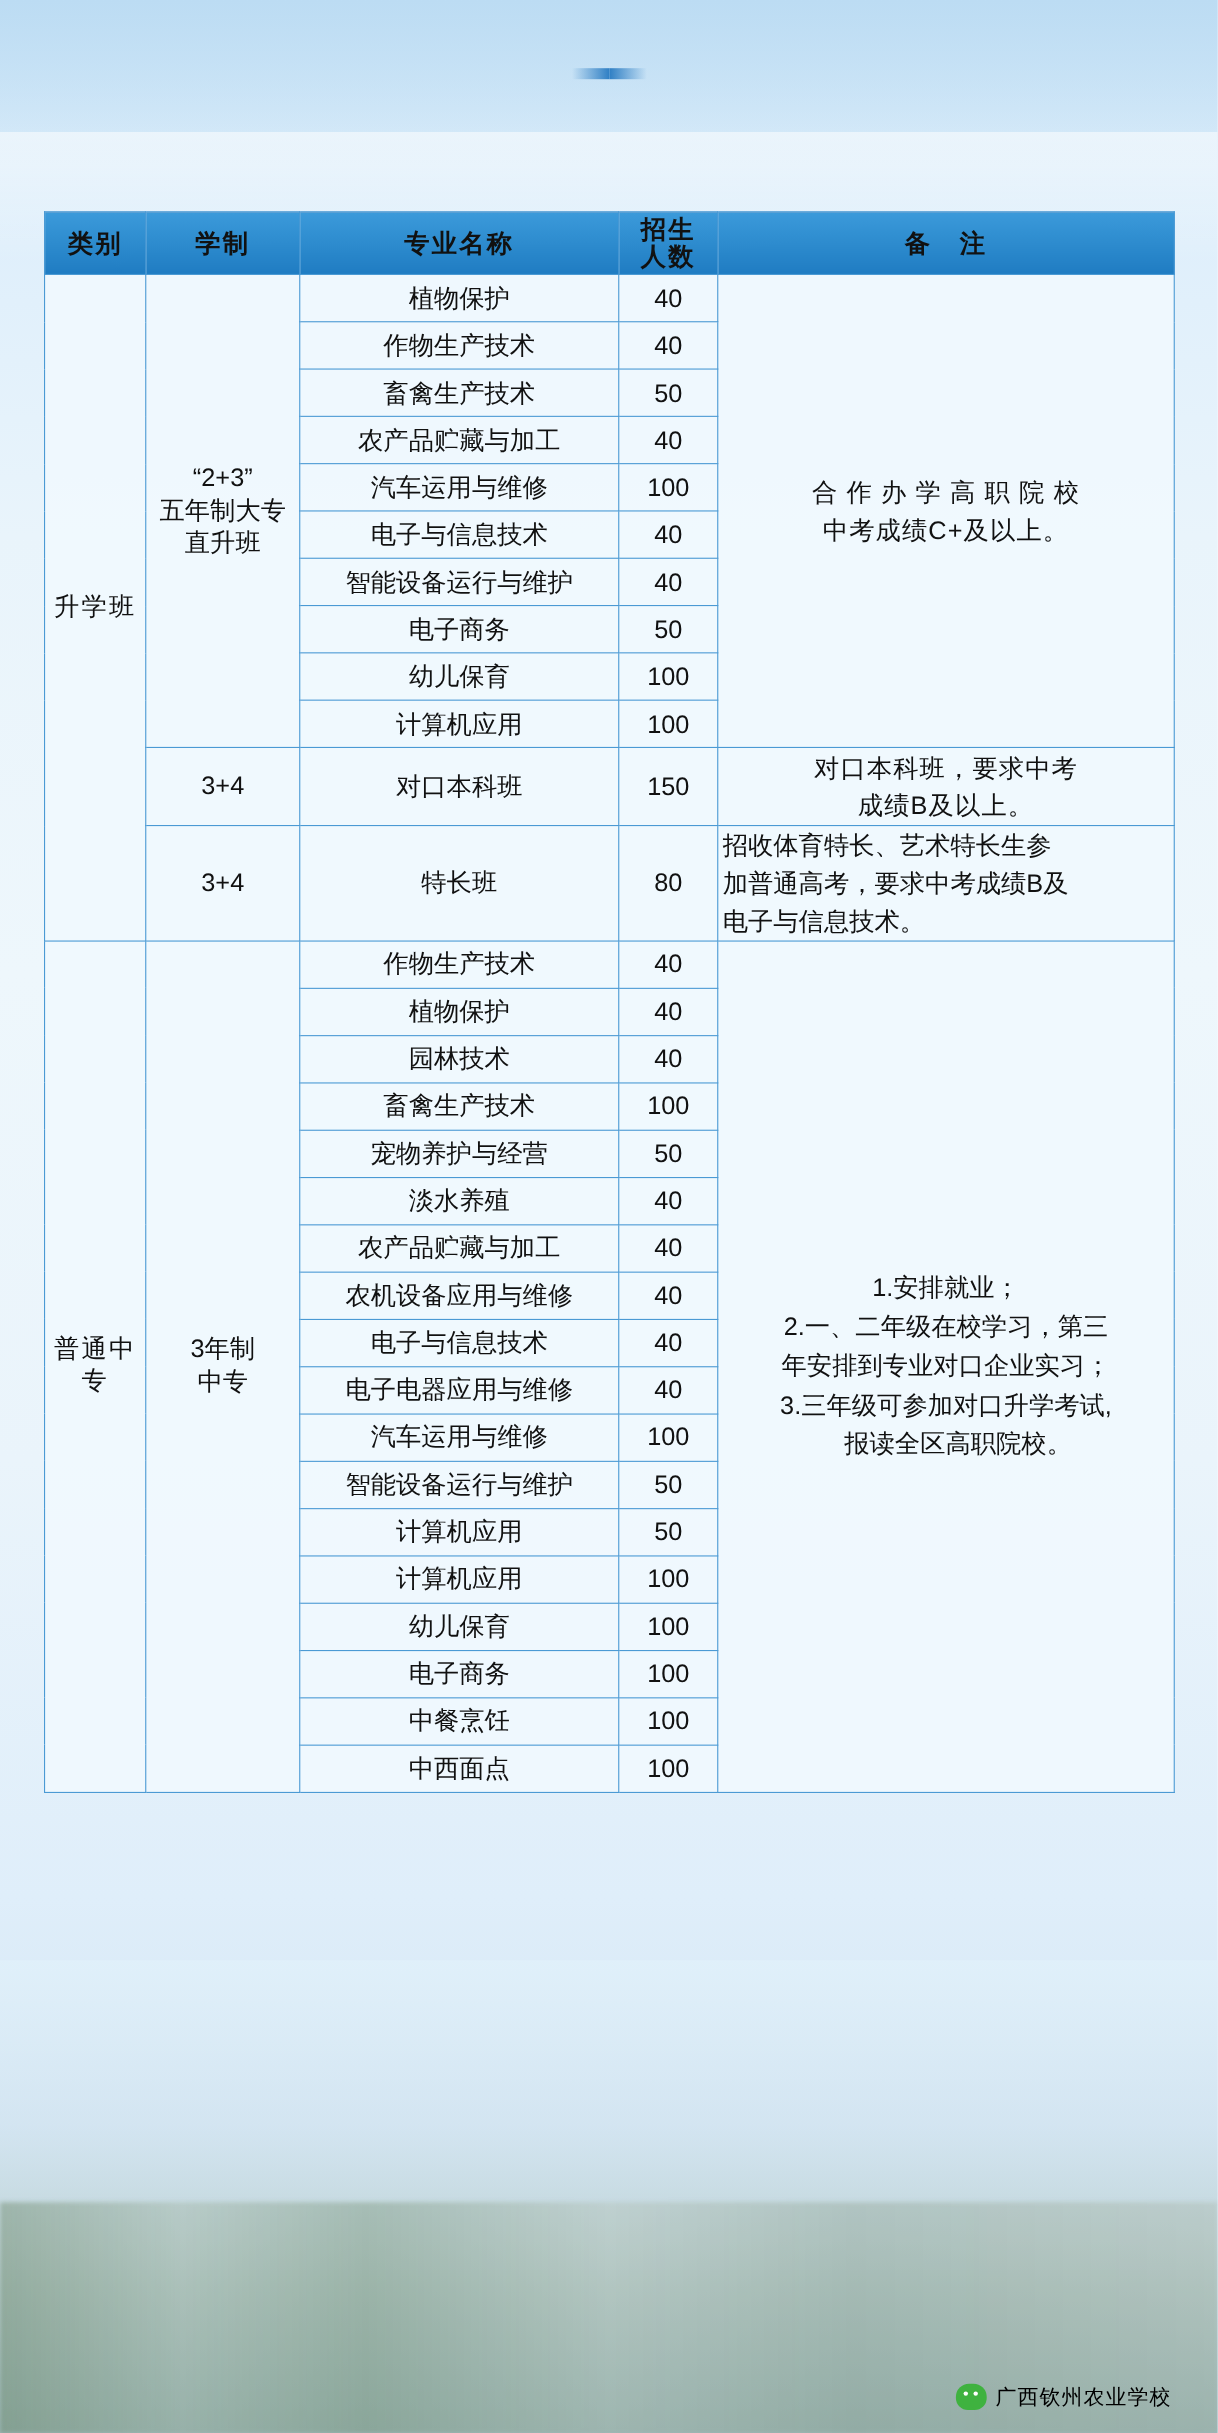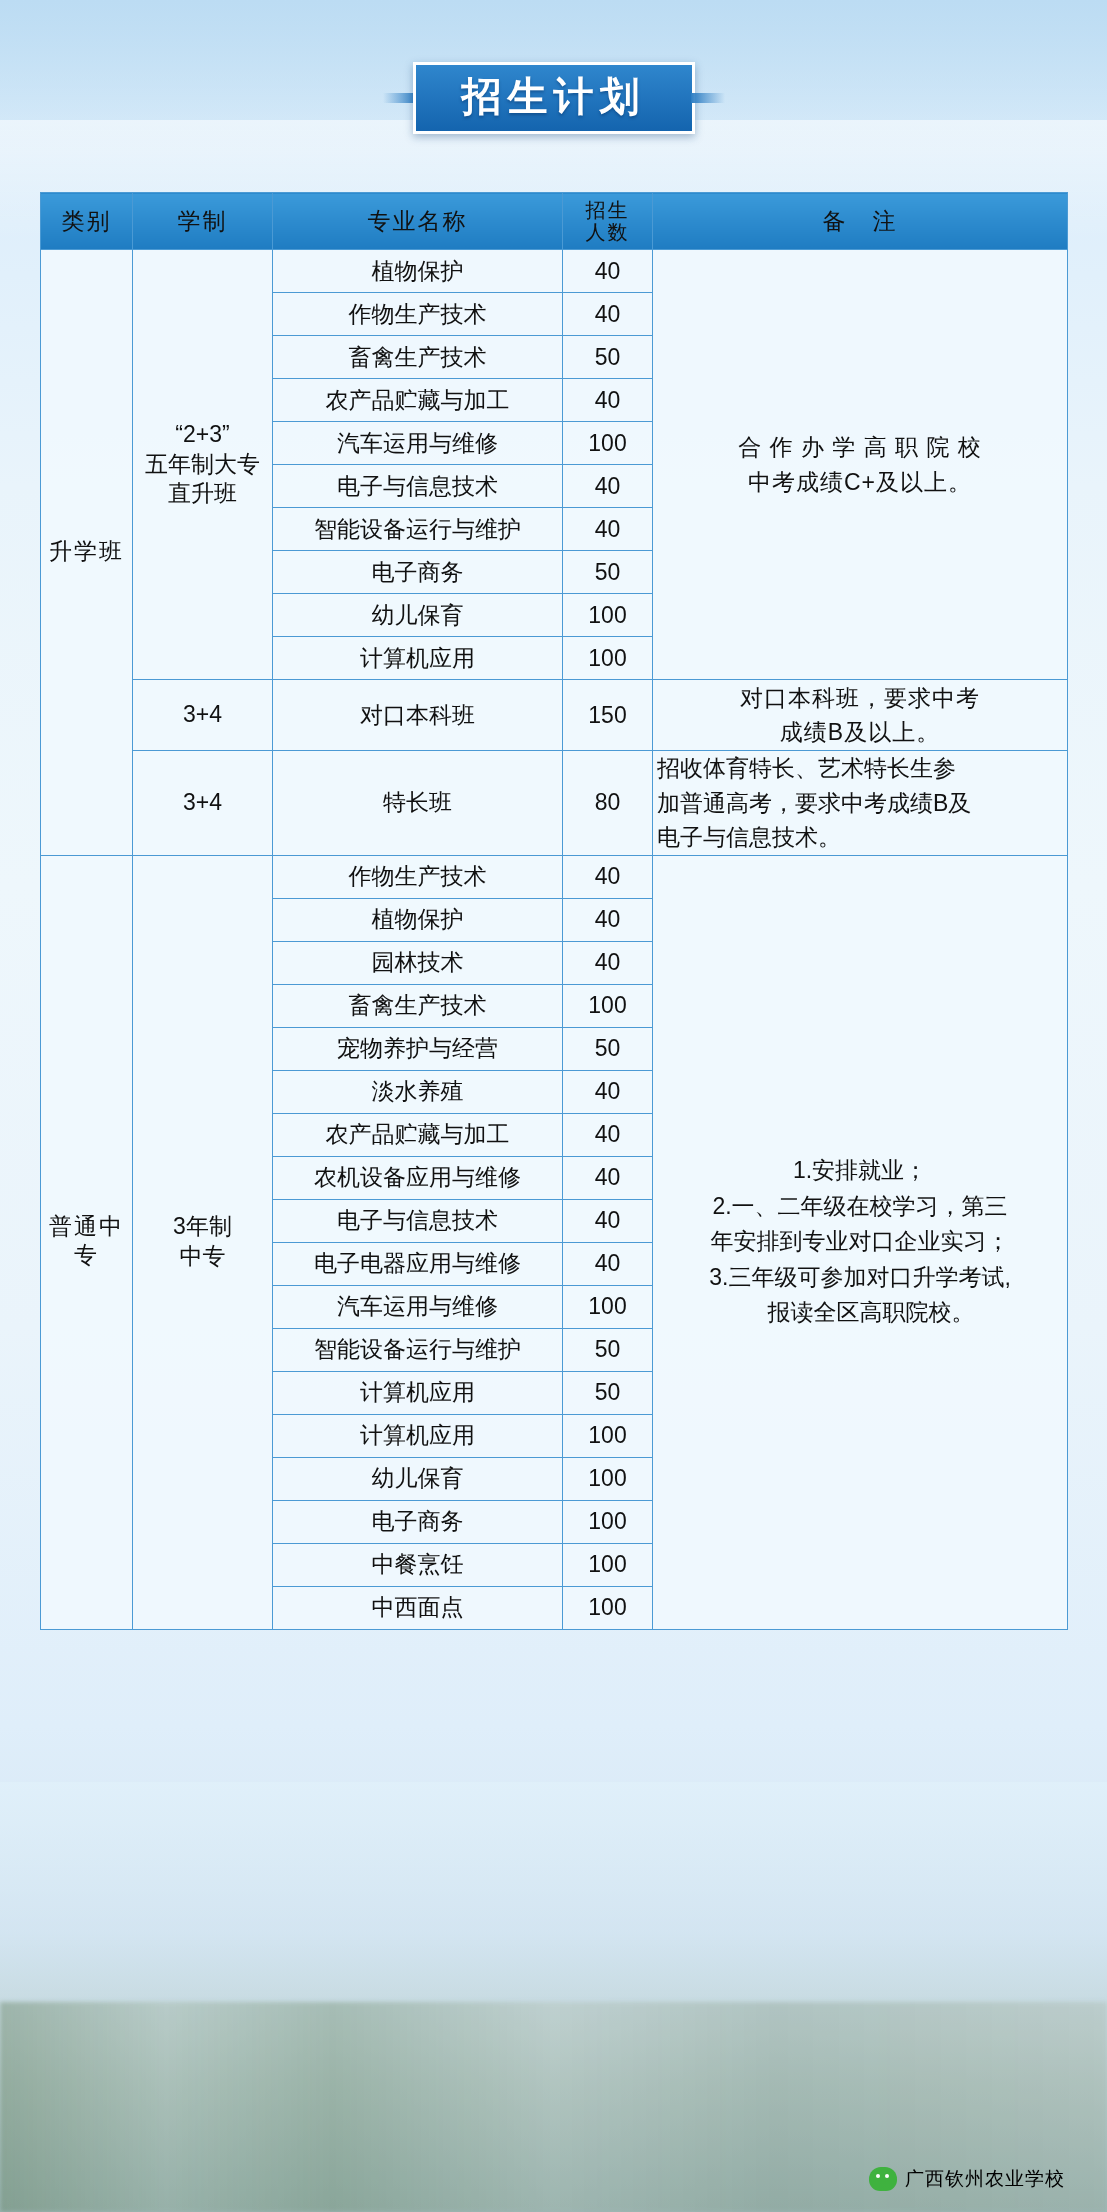--- a/index.html
+++ b/index.html
@@ -96,27 +96,27 @@
     border: 1px solid #4b9ad4;
     text-align: center;
     vertical-align: middle;
     font-size: 23px;
     color: #111;
     padding: 0 4px;
   }
   thead th {
     background: linear-gradient(180deg, #3b9ada 0%, #1f7cc2 100%);
     color: #ffffff;
-    font-weight: normal;
+    font-weight: bold;
     font-size: 25px;
     height: 56px;
     border-color: #ffffff;
     letter-spacing: 2px;
   }
-  thead th.two-line { line-height: 1.1; font-size: 20px; }
+  thead th.two-line { line-height: 1.1; font-size: 23px; }
   col.c-cat   { width: 92px; }
   col.c-sys   { width: 140px; }
   col.c-major { width: 290px; }
   col.c-num   { width: 90px; }
   col.c-note  { width: 415px; }
 
   td.cat {
     font-size: 25px;
     letter-spacing: 2px;
     line-height: 1.25;
@@ -186,23 +186,20 @@
 </head>
 <body>
 
 <div class="sky-band band1"></div>
 <div class="sky-band band2"></div>
 <div class="cityscape"></div>
 
 <div class="title-wrap">
   <div class="title-outer">
     <div class="title-wing"></div>
-    <div class="title-box">
-      <div class="title-text">招生计划</div>
-    </div>
     <div class="title-wing right"></div>
   </div>
 </div>
 
 <div class="table-wrap">
   <table class="plan">
     <colgroup>
       <col class="c-cat">
         <col class="c-sys">
         <col class="c-major">

